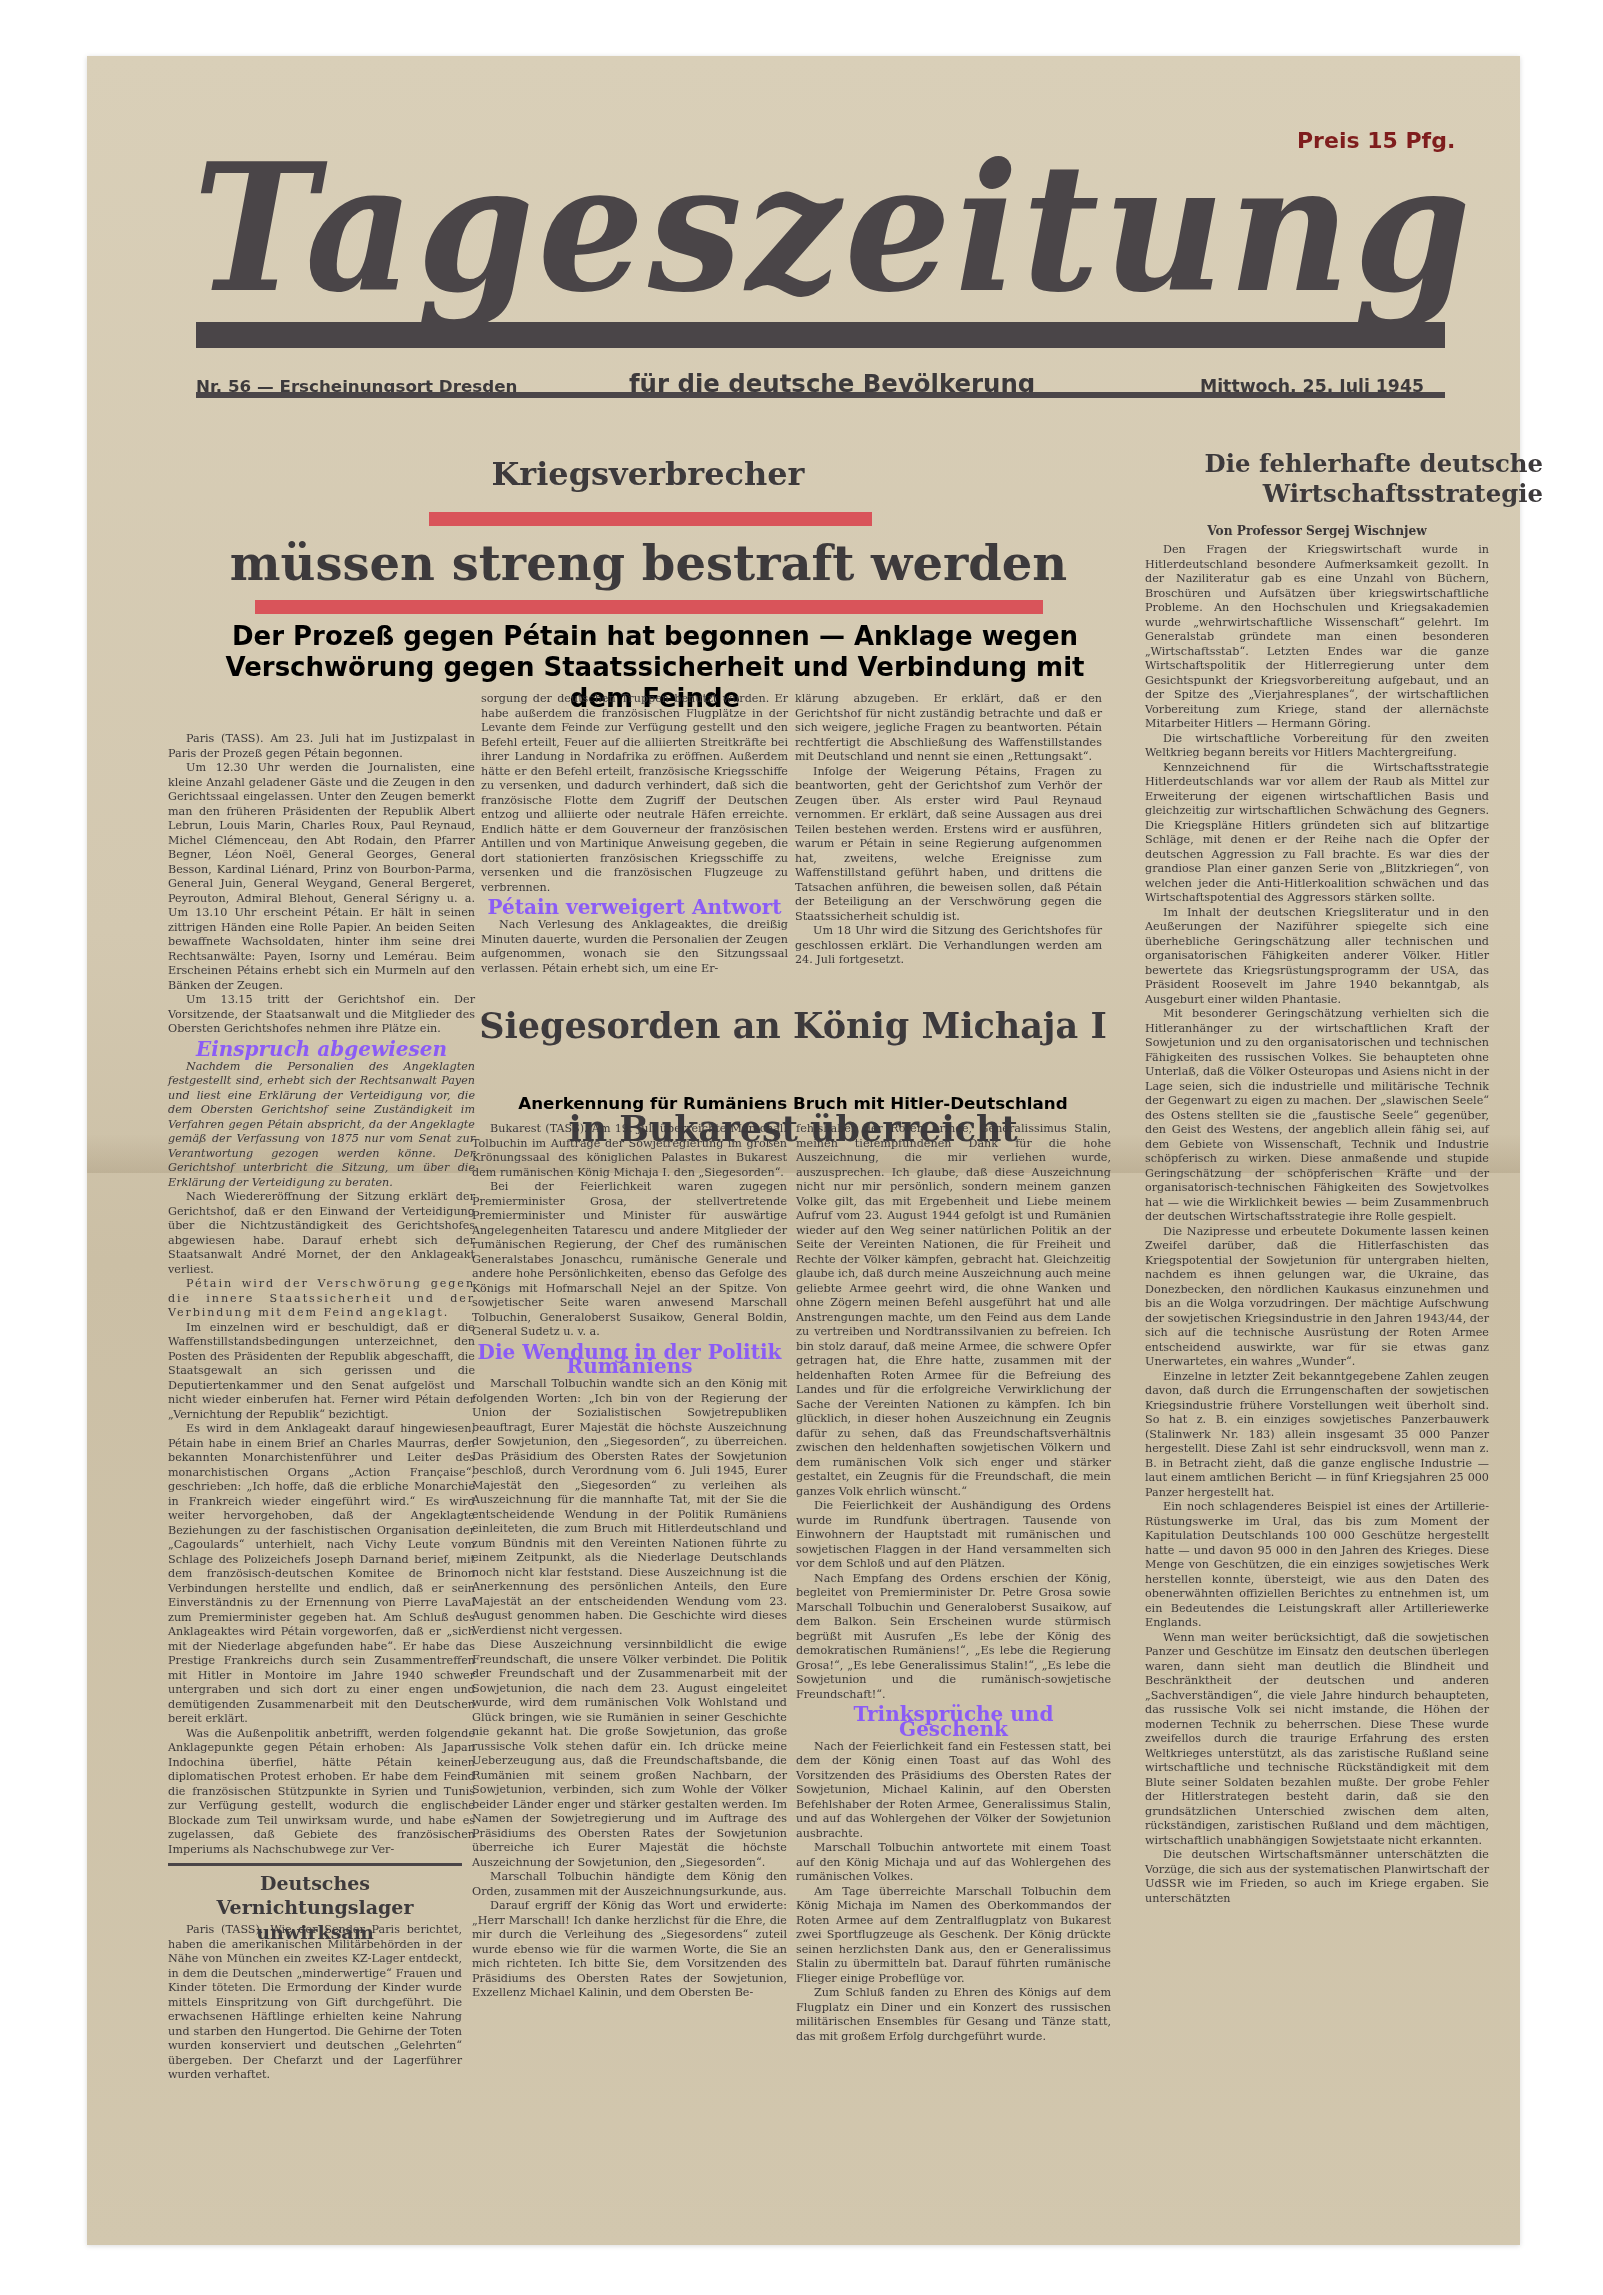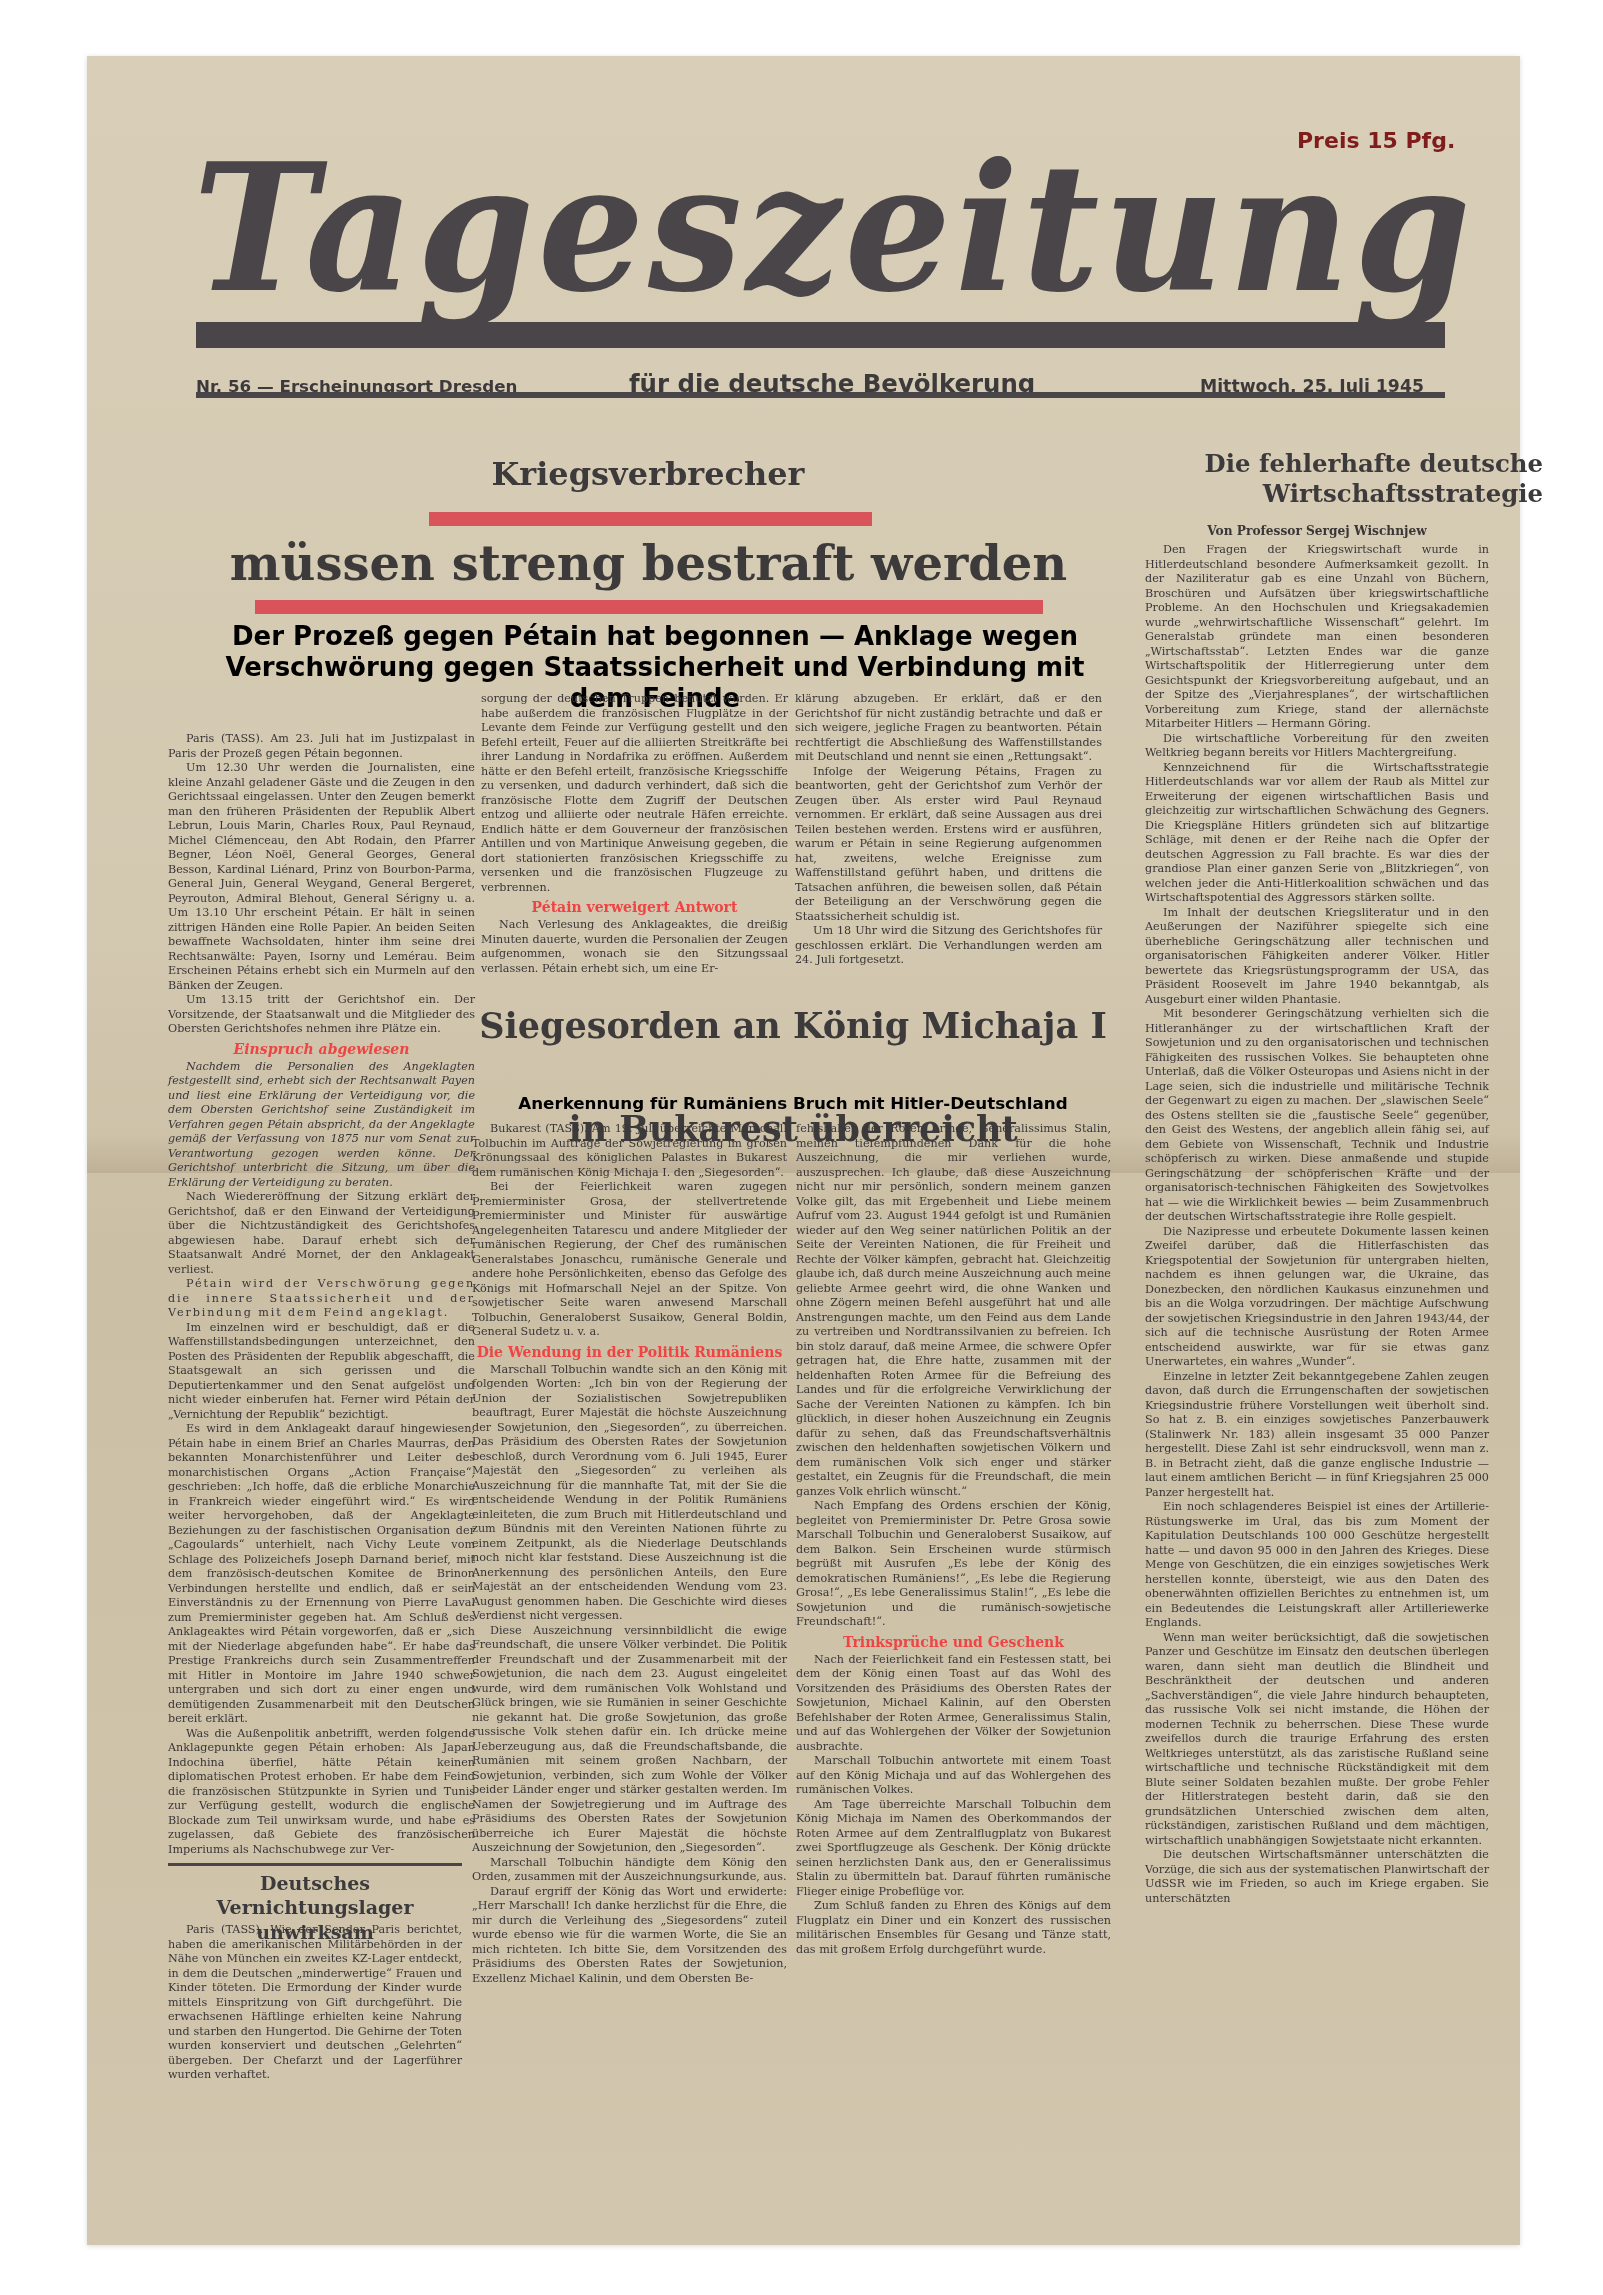--- a/index.html
+++ b/index.html
@@ -34,21 +34,21 @@
   .sl-center { left: 629px; font-size: 24.4px; top: 369px; }
   .sl-right { left: 1200px; font-size: 17.3px; top: 376px; }
 
   .h1 { position: absolute; font-family: "DejaVu Serif", serif; font-weight: bold; color: #3d3a3c; text-align: center; }
   .red-bar { position: absolute; background: #d9545a; }
   .deck { position: absolute; font-family: "DejaVu Sans", sans-serif; font-weight: bold; color: #000000; text-align: center; }
 
   .col { position: absolute; font-family: "DejaVu Serif", serif; font-size: 11.2px; line-height: 14.5px; color: #3a3638; text-align: justify; hyphens: auto; }
   .col p { margin: 0; text-indent: 18px; }
   .col p.noind { text-indent: 0; }
-  .sub { font-family: "DejaVu Serif", serif; font-weight: bold; font-size: 14px; text-align: center; margin: 5.1px 0 3.9px; color: #ef4444; }
+  .sub { font-family: "DejaVu Serif", serif; font-weight: bold; font-size: 20px; text-align: center; margin: 5.1px 0 3.9px; color: #8b5cf6; }
   .sub.it { font-style: italic; }
   .byline { font-family: "DejaVu Serif", serif; font-weight: bold; font-size: 12.2px; text-align: center; margin: 3.9px 0 5.1px; }
   .spaced { letter-spacing: 1.9px; }
   .italic { font-style: italic; }
   .rule { position: absolute; background: #4a4548; }
   .side-title { position: absolute; font-family: "DejaVu Serif", serif; font-weight: bold; color: #3d3a3c; text-align: center; font-size: 24.4px; line-height: 29.5px; }
 </style>
 </head>
 <body>
 
@@ -104,20 +104,21 @@
   <p>Bei der Feierlichkeit waren zugegen Premierminister Grosa, der stellvertretende Premierminister und Minister für auswärtige Angelegenheiten Tatarescu und andere Mitglieder der rumänischen Regierung, der Chef des rumänischen Generalstabes Jonaschcu, rumänische Generale und andere hohe Persönlichkeiten, ebenso das Gefolge des Königs mit Hofmarschall Nejel an der Spitze. Von sowjetischer Seite waren anwesend Marschall Tolbuchin, Generaloberst Susaikow, General Boldin, General Sudetz u. v. a.</p>
   <div class="sub">Die Wendung in der Politik Rumäniens</div>
   <p>Marschall Tolbuchin wandte sich an den König mit folgenden Worten: „Ich bin von der Regierung der Union der Sozialistischen Sowjetrepubliken beauftragt, Eurer Majestät die höchste Auszeichnung der Sowjetunion, den „Siegesorden“, zu überreichen. Das Präsidium des Obersten Rates der Sowjetunion beschloß, durch Verordnung vom 6. Juli 1945, Eurer Majestät den „Siegesorden“ zu verleihen als Auszeichnung für die mannhafte Tat, mit der Sie die entscheidende Wendung in der Politik Rumäniens einleiteten, die zum Bruch mit Hitlerdeutschland und zum Bündnis mit den Vereinten Nationen führte zu einem Zeitpunkt, als die Niederlage Deutschlands noch nicht klar feststand. Diese Auszeichnung ist die Anerkennung des persönlichen Anteils, den Eure Majestät an der entscheidenden Wendung vom 23. August genommen haben. Die Geschichte wird dieses Verdienst nicht vergessen.</p>
   <p>Diese Auszeichnung versinnbildlicht die ewige Freundschaft, die unsere Völker verbindet. Die Politik der Freundschaft und der Zusammenarbeit mit der Sowjetunion, die nach dem 23. August eingeleitet wurde, wird dem rumänischen Volk Wohlstand und Glück bringen, wie sie Rumänien in seiner Geschichte nie gekannt hat. Die große Sowjetunion, das große russische Volk stehen dafür ein. Ich drücke meine Ueberzeugung aus, daß die Freundschaftsbande, die Rumänien mit seinem großen Nachbarn, der Sowjetunion, verbinden, sich zum Wohle der Völker beider Länder enger und stärker gestalten werden. Im Namen der Sowjetregierung und im Auftrage des Präsidiums des Obersten Rates der Sowjetunion überreiche ich Eurer Majestät die höchste Auszeichnung der Sowjetunion, den „Siegesorden“.</p>
   <p>Marschall Tolbuchin händigte dem König den Orden, zusammen mit der Auszeichnungsurkunde, aus.</p>
   <p>Darauf ergriff der König das Wort und erwiderte: „Herr Marschall! Ich danke herzlichst für die Ehre, die mir durch die Verleihung des „Siegesordens“ zuteil wurde ebenso wie für die warmen Worte, die Sie an mich richteten. Ich bitte Sie, dem Vorsitzenden des Präsidiums des Obersten Rates der Sowjetunion, Exzellenz Michael Kalinin, und dem Obersten Be-</p>
 </div>
 
 <div class="col" style="left:796px; top:1122px; width:315px;">
   <p class="noind">fehlshaber der Roten Armee, Generalissimus Stalin, meinen tiefempfundenen Dank für die hohe Auszeichnung, die mir verliehen wurde, auszusprechen. Ich glaube, daß diese Auszeichnung nicht nur mir persönlich, sondern meinem ganzen Volke gilt, das mit Ergebenheit und Liebe meinem Aufruf vom 23. August 1944 gefolgt ist und Rumänien wieder auf den Weg seiner natürlichen Politik an der Seite der Vereinten Nationen, die für Freiheit und Rechte der Völker kämpfen, gebracht hat. Gleichzeitig glaube ich, daß durch meine Auszeichnung auch meine geliebte Armee geehrt wird, die ohne Wanken und ohne Zögern meinen Befehl ausgeführt hat und alle Anstrengungen machte, um den Feind aus dem Lande zu vertreiben und Nordtranssilvanien zu befreien. Ich bin stolz darauf, daß meine Armee, die schwere Opfer getragen hat, die Ehre hatte, zusammen mit der heldenhaften Roten Armee für die Befreiung des Landes und für die erfolgreiche Verwirklichung der Sache der Vereinten Nationen zu kämpfen. Ich bin glücklich, in dieser hohen Auszeichnung ein Zeugnis dafür zu sehen, daß das Freundschaftsverhältnis zwischen den heldenhaften sowjetischen Völkern und dem rumänischen Volk sich enger und stärker gestaltet, ein Zeugnis für die Freundschaft, die mein ganzes Volk ehrlich wünscht.“</p>
+  <p>Die Feierlichkeit der Aushändigung des Ordens wurde im Rundfunk übertragen. Tausende von Einwohnern der Hauptstadt mit rumänischen und sowjetischen Flaggen in der Hand versammelten sich vor dem Schloß und auf den Plätzen.</p>
   <p>Nach Empfang des Ordens erschien der König, begleitet von Premierminister Dr. Petre Grosa sowie Marschall Tolbuchin und Generaloberst Susaikow, auf dem Balkon. Sein Erscheinen wurde stürmisch begrüßt mit Ausrufen „Es lebe der König des demokratischen Rumäniens!“, „Es lebe die Regierung Grosa!“, „Es lebe Generalissimus Stalin!“, „Es lebe die Sowjetunion und die rumänisch-sowjetische Freundschaft!“.</p>
   <div class="sub">Trinksprüche und Geschenk</div>
   <p>Nach der Feierlichkeit fand ein Festessen statt, bei dem der König einen Toast auf das Wohl des Vorsitzenden des Präsidiums des Obersten Rates der Sowjetunion, Michael Kalinin, auf den Obersten Befehlshaber der Roten Armee, Generalissimus Stalin, und auf das Wohlergehen der Völker der Sowjetunion ausbrachte.</p>
   <p>Marschall Tolbuchin antwortete mit einem Toast auf den König Michaja und auf das Wohlergehen des rumänischen Volkes.</p>
   <p>Am Tage überreichte Marschall Tolbuchin dem König Michaja im Namen des Oberkommandos der Roten Armee auf dem Zentralflugplatz von Bukarest zwei Sportflugzeuge als Geschenk. Der König drückte seinen herzlichsten Dank aus, den er Generalissimus Stalin zu übermitteln bat. Darauf führten rumänische Flieger einige Probeflüge vor.</p>
   <p>Zum Schluß fanden zu Ehren des Königs auf dem Flugplatz ein Diner und ein Konzert des russischen militärischen Ensembles für Gesang und Tänze statt, das mit großem Erfolg durchgeführt wurde.</p>
 </div>
 
 <div class="rule" style="left:168px; top:1863px; width:294px; height:3.2px;"></div>
 <div class="h1" style="left:168px; top:1871px; width:294px; font-size:19px; line-height:24.4px;">Deutsches Vernichtungslager unwirksam</div>

